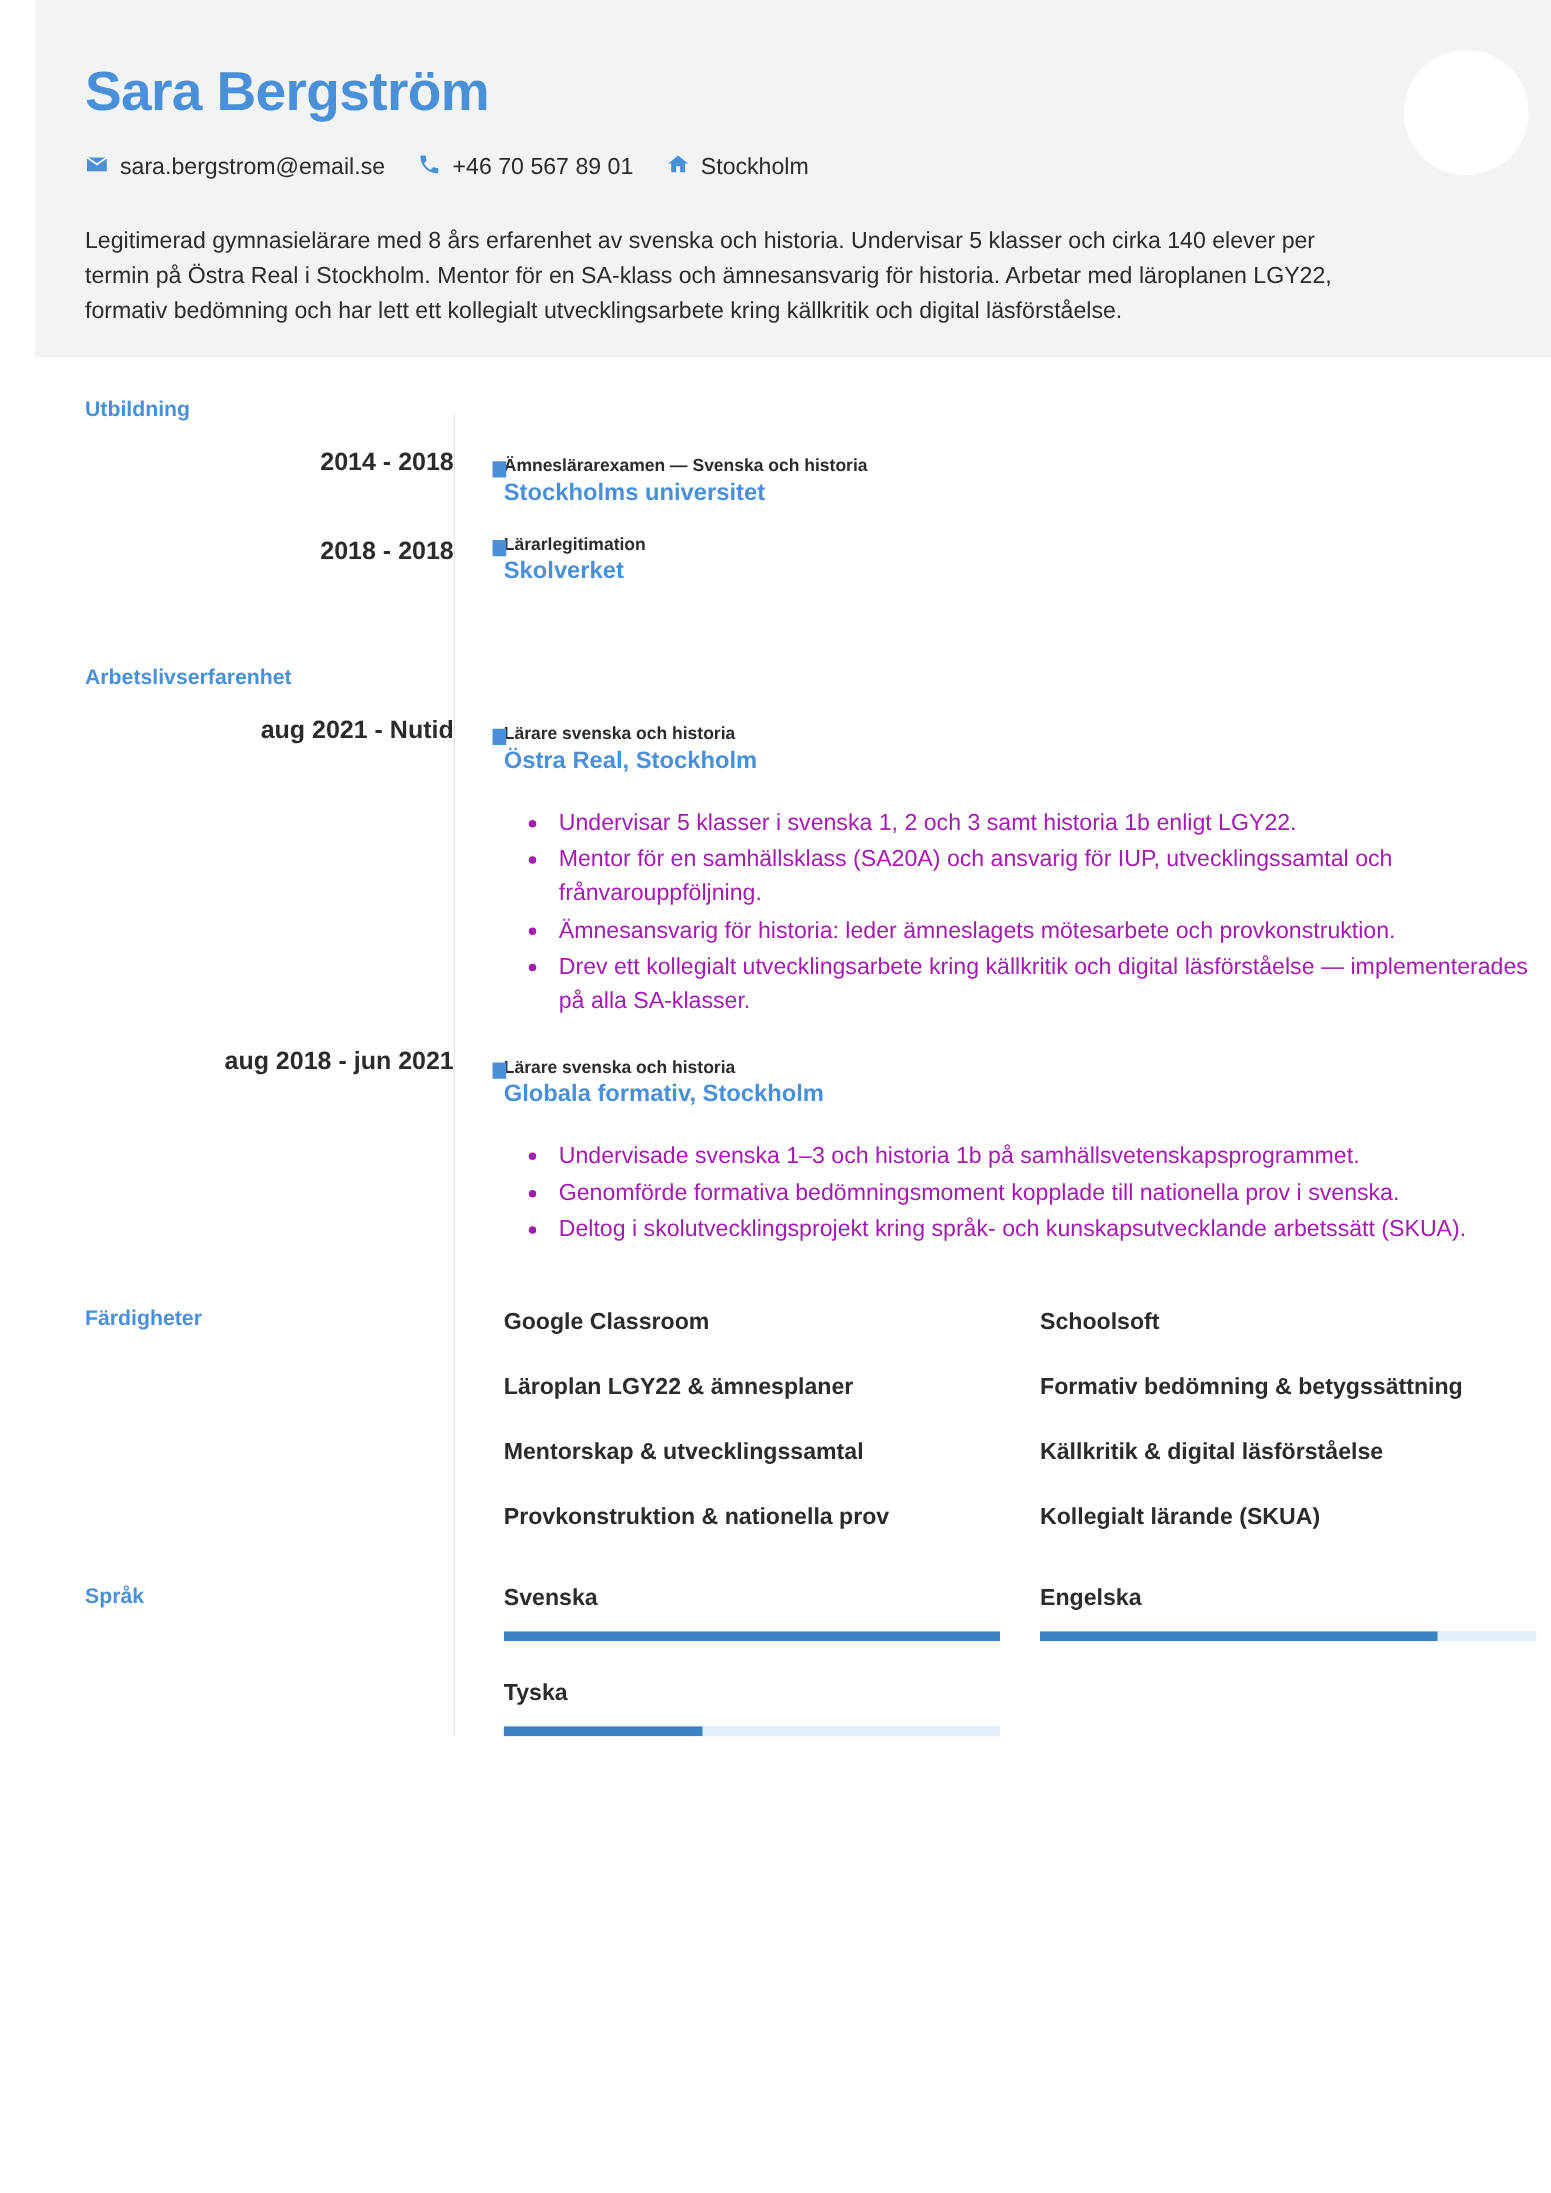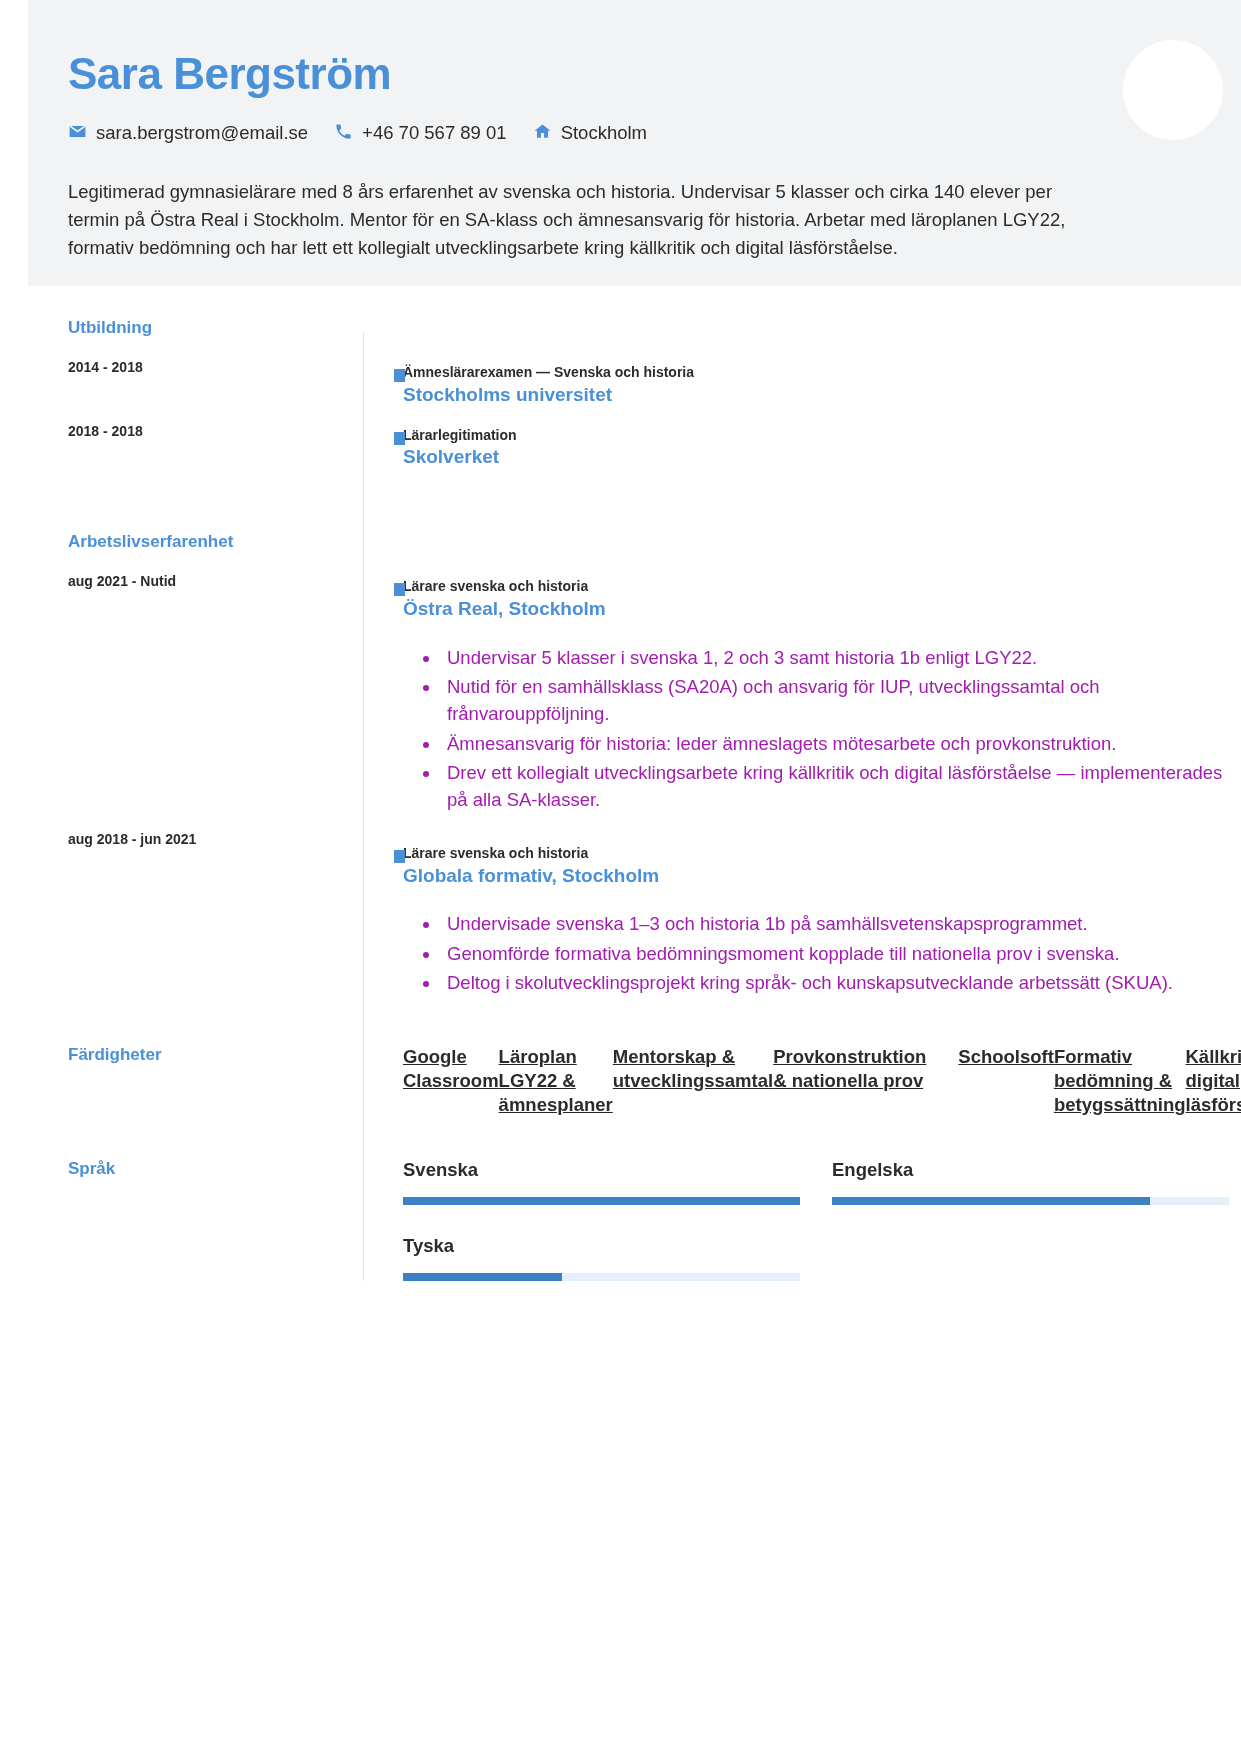--- a/index.html
+++ b/index.html
@@ -84,24 +84,25 @@
     position:relative;
   }
 
   .section-title {
     font-size:17px;
     font-weight:bold;
     color:#4a90d9;
     margin:0;
   }
   .date-label {
-    font-size:14px;
+    font-size:20px;
     font-weight:bold;
     color:#2b2b2b;
     white-space:nowrap;
+    text-align:right;
   }
 
   .marker {
     position:absolute;
     left:-9px;
     top:6px;
     width:11px;
     height:13px;
     background:#4a90d9;
   }
@@ -131,21 +132,21 @@
     padding-left:6px;
   }
 
   
   .skills-grid {
     display:grid;
     grid-template-columns:1fr 1fr;
     column-gap:32px;
     row-gap:0;
   }
-  .skill-col { display:flex; flex-direction:row;text-decoration:underline; }
+  .skill-col { display:flex; flex-direction:column; }
   .skill-item {
     font-size:18.5px;
     font-weight:bold;
     color:#2b2b2b;
     line-height:1.3;
     margin-bottom:28px;
   }
 
   
   .lang-grid {
@@ -246,21 +247,21 @@
       </div>
       <div class="col-right">
         <div style="height:45px;"></div>
 
         <div style="position:relative;">
           <span class="marker"></span>
           <div class="entry-title">Lärare svenska och historia</div>
           <div class="entry-org">Östra Real, Stockholm</div>
           <ul class="bullets">
             <li>Undervisar 5 klasser i svenska 1, 2 och 3 samt historia 1b enligt LGY22.</li>
-            <li>Nutid för en samhällsklass (SA20A) och ansvarig för IUP, utvecklingssamtal och frånvarouppföljning.</li>
+            <li>Mentor för en samhällsklass (SA20A) och ansvarig för IUP, utvecklingssamtal och frånvarouppföljning.</li>
             <li>Ämnesansvarig för historia: leder ämneslagets mötesarbete och provkonstruktion.</li>
             <li>Drev ett kollegialt utvecklingsarbete kring källkritik och digital läsförståelse — implementerades på alla SA-klasser.</li>
           </ul>
         </div>
 
         <div style="position:relative; margin-top:30px;">
           <span class="marker"></span>
           <div class="entry-title">Lärare svenska och historia</div>
           <div class="entry-org">Globala formativ, Stockholm</div>
           <ul class="bullets">

